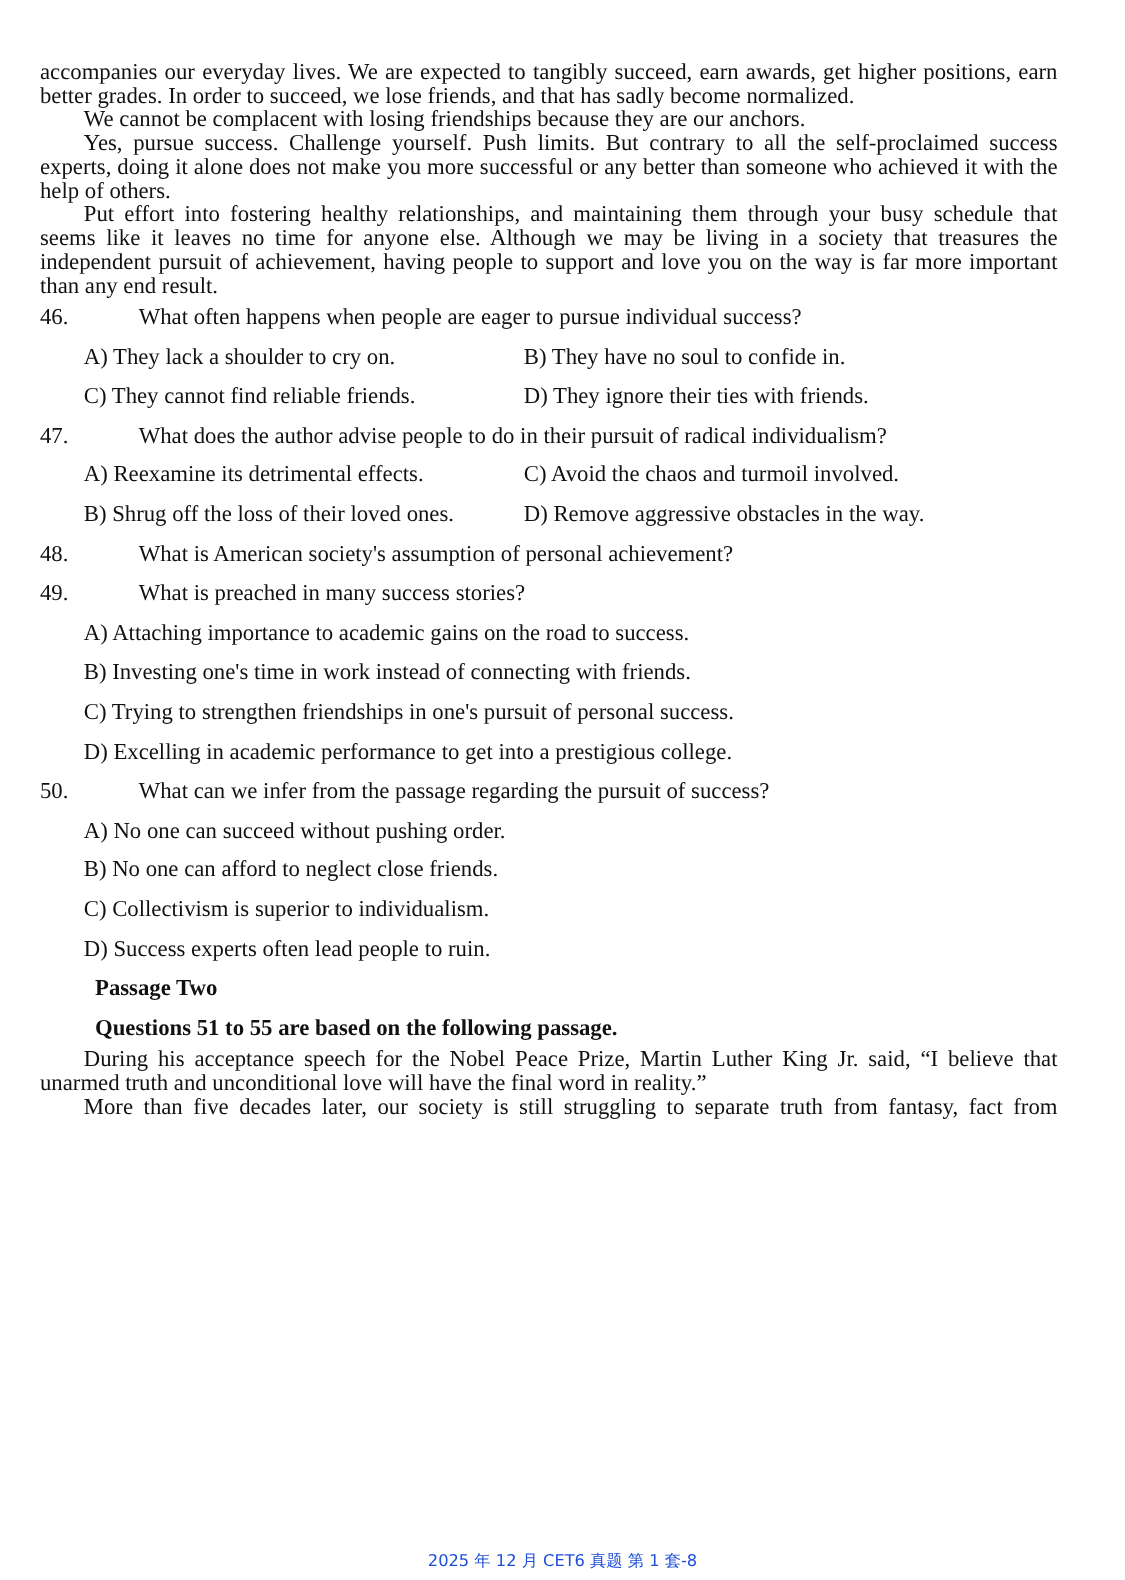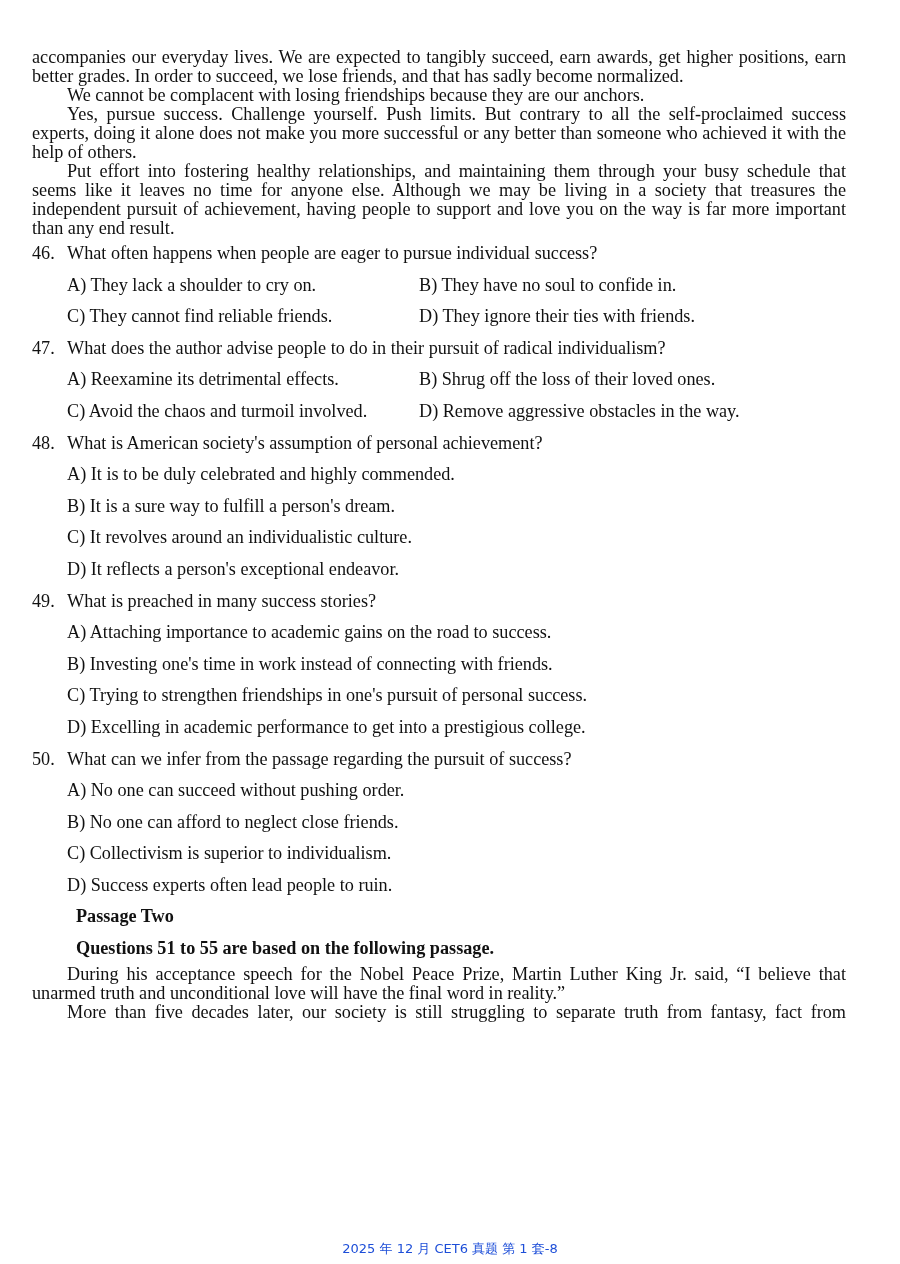--- a/index.html
+++ b/index.html
@@ -35,20 +35,21 @@
       text-indent: 35px;
     }
     .para p.noindent {
       text-indent: 0;
     }
     .q-stem {
       display: flex;
       height: 31.6px;
       line-height: 31.6px;
       white-space: nowrap;
+      gap: 44px;
     }
     .q-num {
       width: 35px;
       flex: 0 0 35px;
     }
     .opts-2col {
       display: grid;
       grid-template-columns: 352px 460px;
       padding-left: 35px;
     }
@@ -104,36 +105,30 @@
     </div>
   </div>
 
   <div class="question">
     <div class="q-stem">
       <span class="q-num">47.</span>
       <span>What does the author advise people to do in their pursuit of radical individualism?</span>
     </div>
     <div class="opts-2col">
       <div class="opt">A) Reexamine its detrimental effects.</div>
+      <div class="opt">C) Avoid the chaos and turmoil involved.</div>
       <div class="opt">B) Shrug off the loss of their loved ones.</div>
-      <div class="opt">C) Avoid the chaos and turmoil involved.</div>
       <div class="opt">D) Remove aggressive obstacles in the way.</div>
     </div>
   </div>
 
   <div class="question">
     <div class="q-stem">
       <span class="q-num">48.</span>
       <span>What is American society's assumption of personal achievement?</span>
-    </div>
-    <div class="opts-1col">
-      <div class="opt">A) It is to be duly celebrated and highly commended.</div>
-      <div class="opt">B) It is a sure way to fulfill a person's dream.</div>
-      <div class="opt">C) It revolves around an individualistic culture.</div>
-      <div class="opt">D) It reflects a person's exceptional endeavor.</div>
     </div>
   </div>
 
   <div class="question">
     <div class="q-stem">
       <span class="q-num">49.</span>
       <span>What is preached in many success stories?</span>
     </div>
     <div class="opts-1col">
       <div class="opt">A) Attaching importance to academic gains on the road to success.</div>

